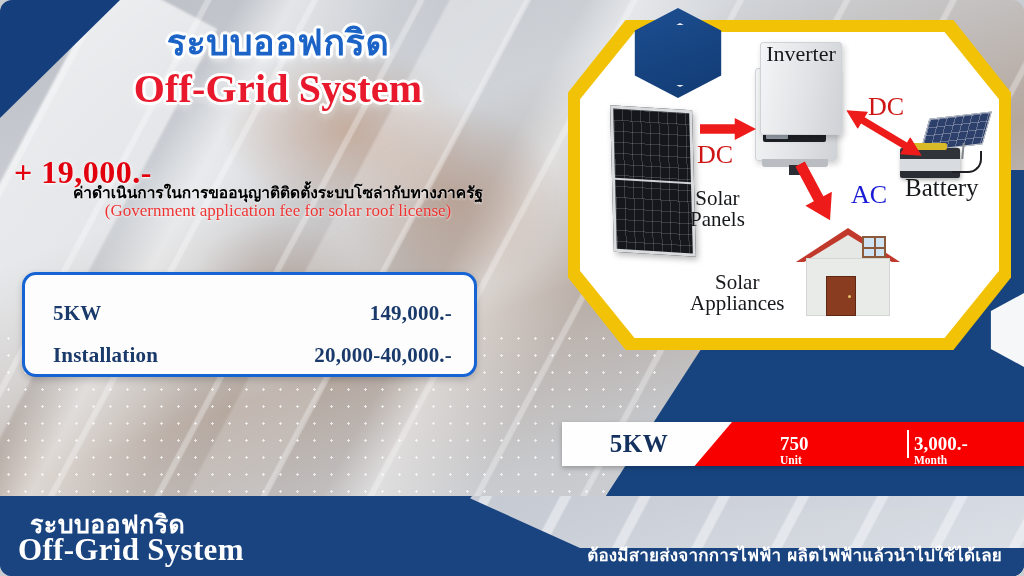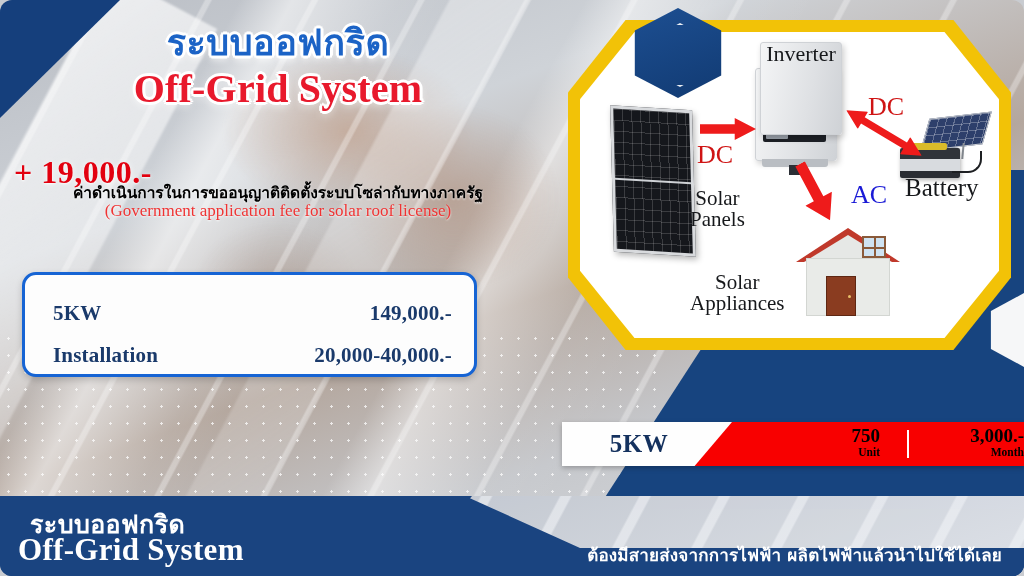--- a/index.html
+++ b/index.html
@@ -308,21 +308,21 @@
     background:#fefefe;
     clip-path:polygon(0 0, 100% 0, 78% 100%, 0% 100%);
     display:flex; align-items:center; justify-content:center;
   }
   .spec-kw {
     font-family:"Liberation Serif", serif; font-weight:700;
     font-size:25px; color:#14315e; letter-spacing:.5px;
     transform:translateX(-8px);
   }
   .spec-cell {
-    position:absolute; top:4px; text-align:right; color:#000000;
+    position:absolute; top:12px; text-align:left; color:#ffffff;
   }
   .spec-cell .big{
     font-family:"Liberation Serif", serif; font-weight:700; font-size:19px; line-height:1.05;
   }
   .spec-cell .small{
     font-family:"Liberation Serif", serif; font-weight:700; font-size:11.5px; line-height:1.1;
   }
   .spec-cell.c1 { left:218px; width:100px; }
   .spec-cell.c2 { left:352px; width:110px; }
   .spec-div {

